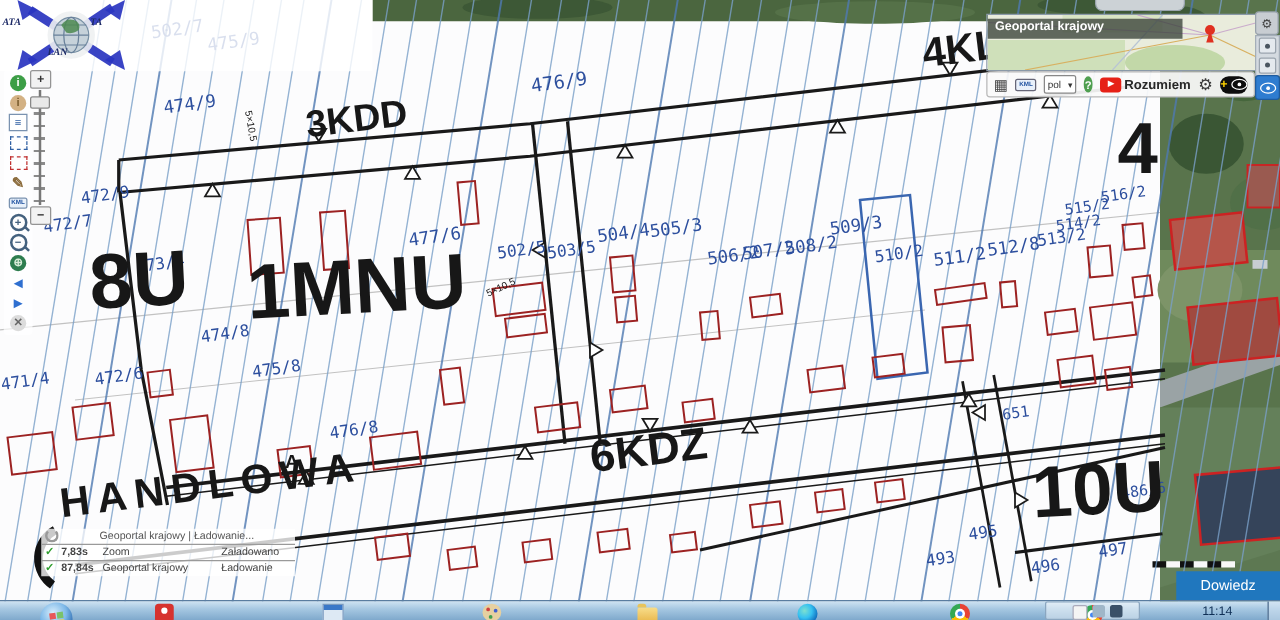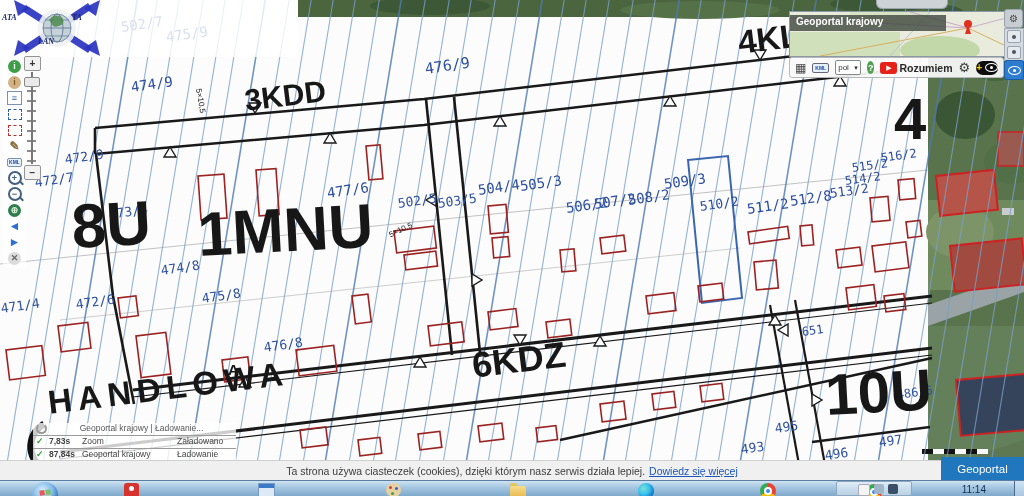--- a/index.html
+++ b/index.html
@@ -524,25 +524,21 @@
         <span class="sp-status">Załadowano</span>
       </div>
       <div class="sp-row">
         <span class="check">✓</span>
         <span class="sp-time">87,84s</span>
         <span class="sp-layer">Geoportal krajowy</span>
         <span class="sp-status">Ładowanie</span>
       </div>
     </div>
 
-  <div id="cookie-bar">
-    <span>Ta strona używa ciasteczek (cookies), dzięki którym nasz serwis działa lepiej.</span>
-    <a>Dowiedz się więcej</a>
-  </div>
-  <button id="rozumiem">Geoportal</button>
+  <button id="rozumiem">Dowiedz</button>
 
   <div id="taskbar">
     <div id="start">
       <span class="flag">
           <i></i>
           <i></i>
           <i></i>
           <i></i>
         </span>
     </div>

